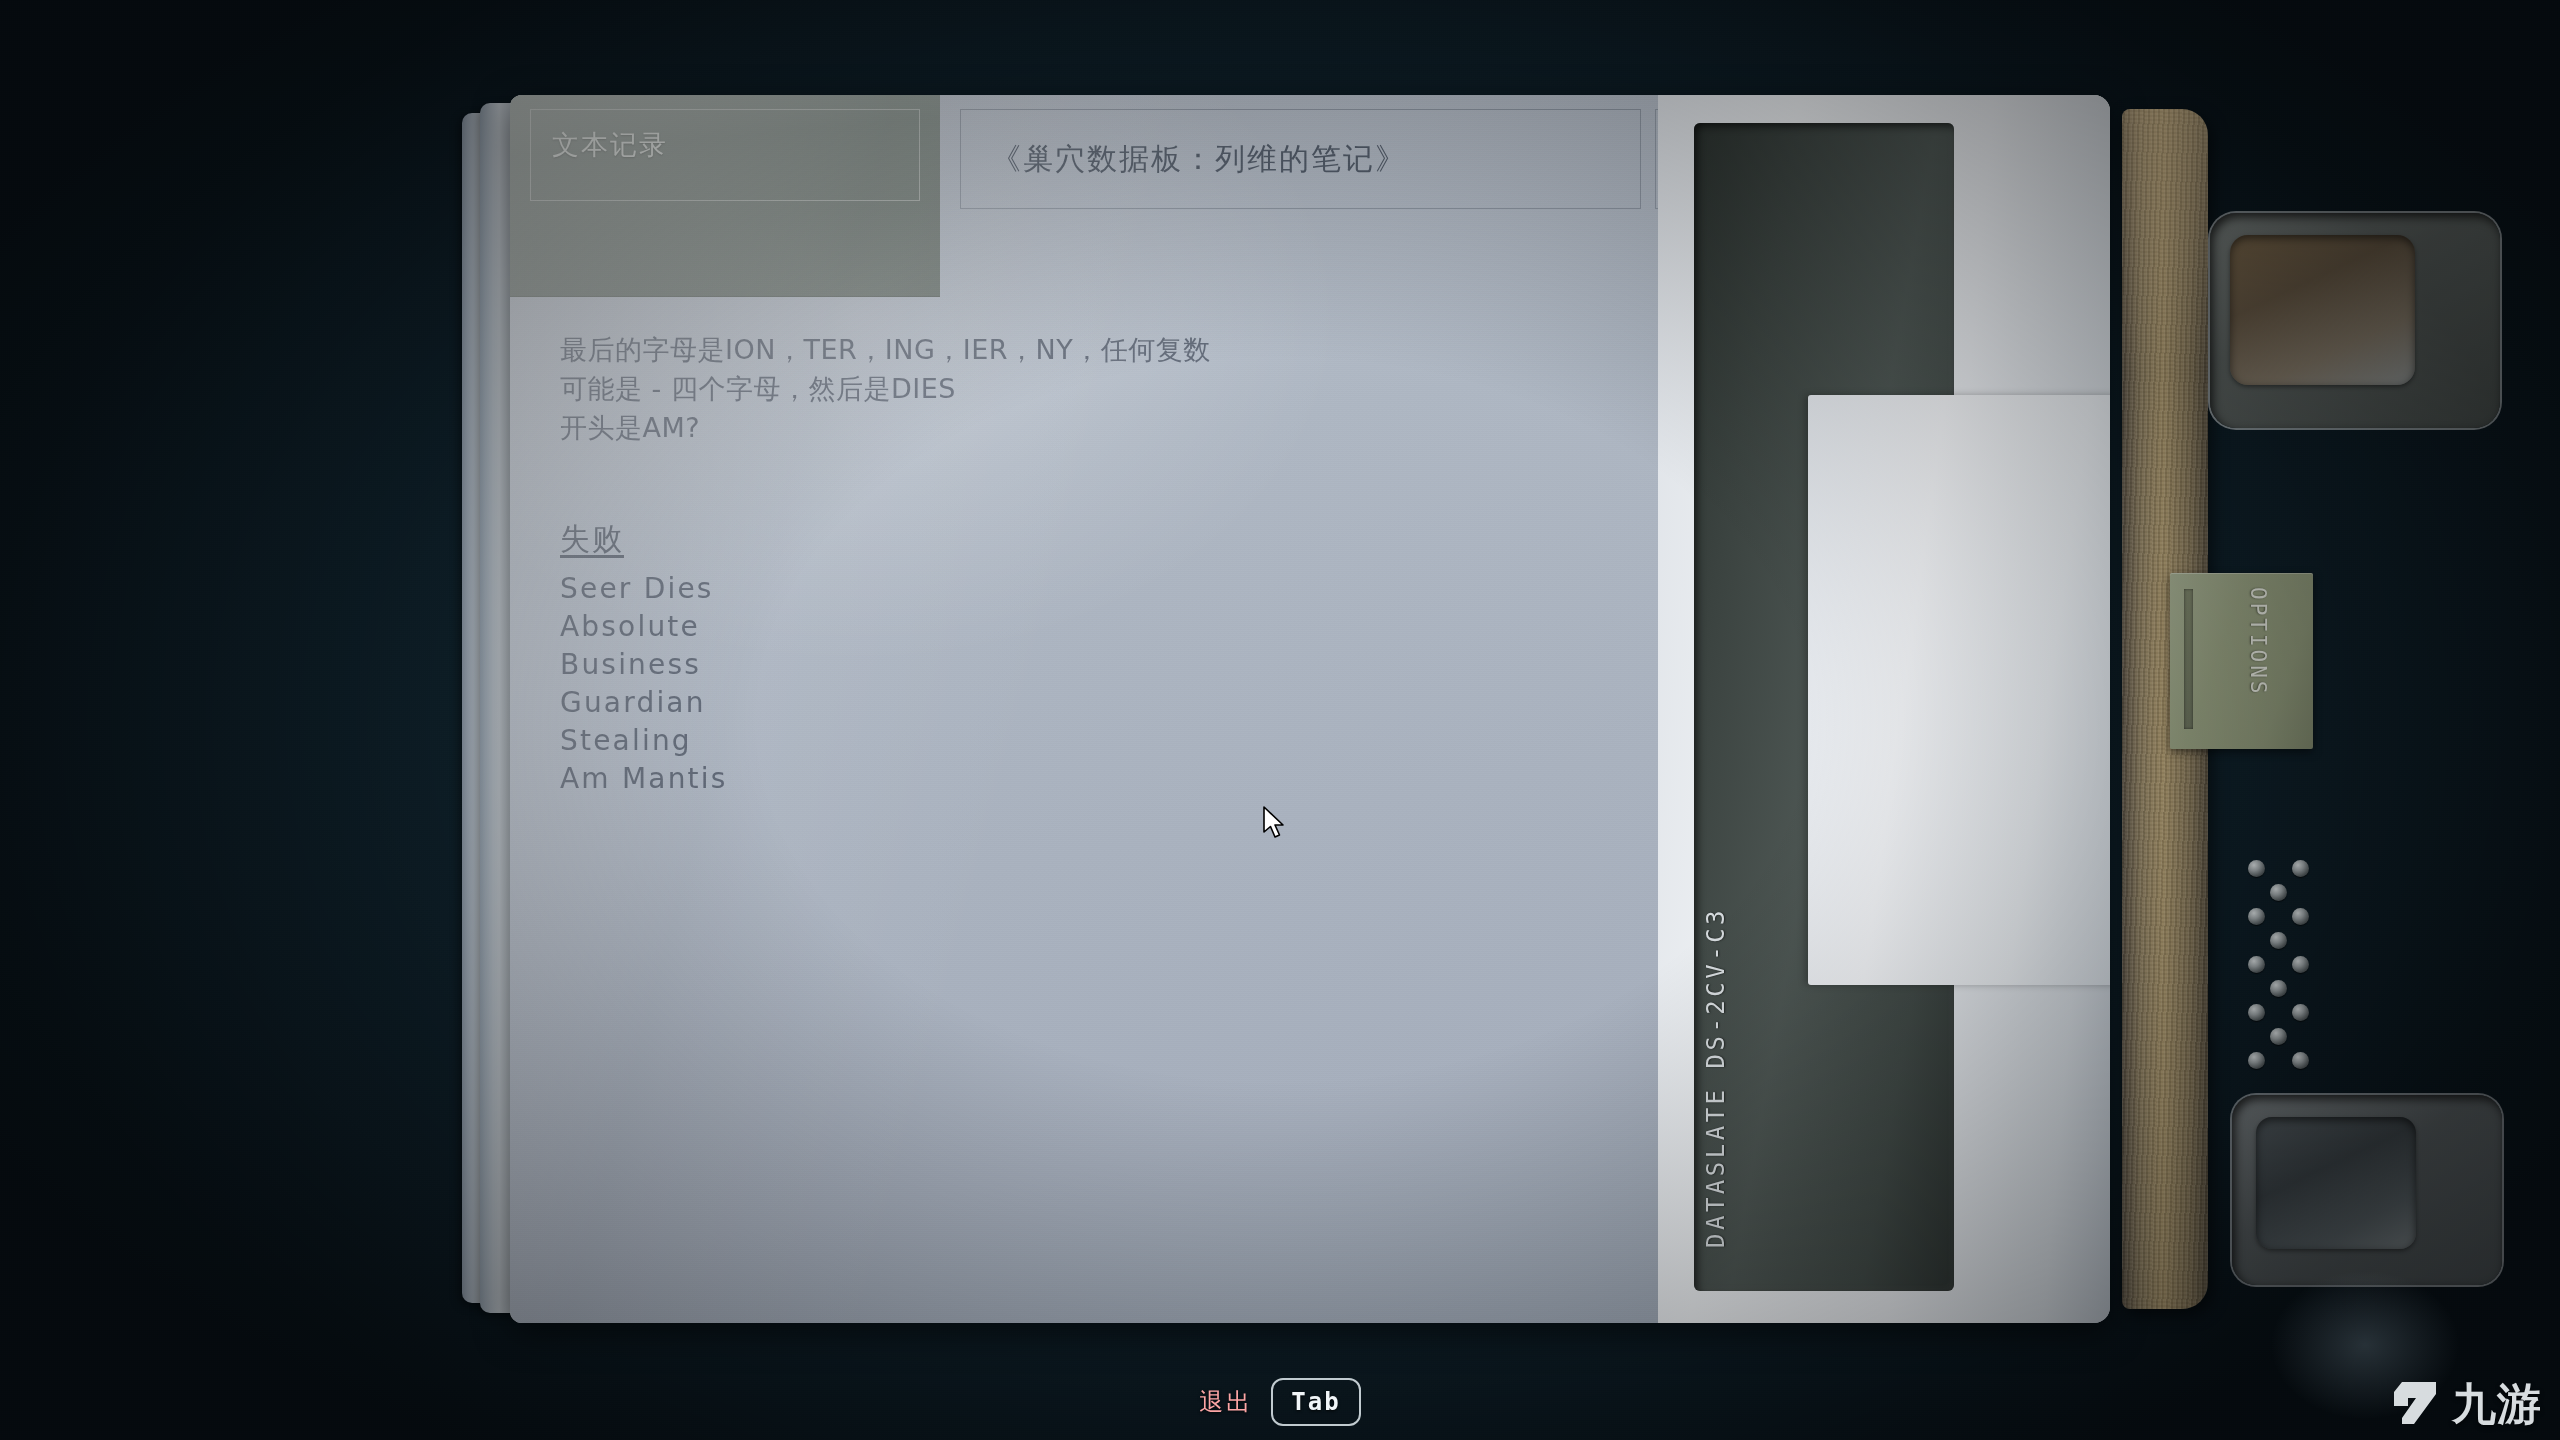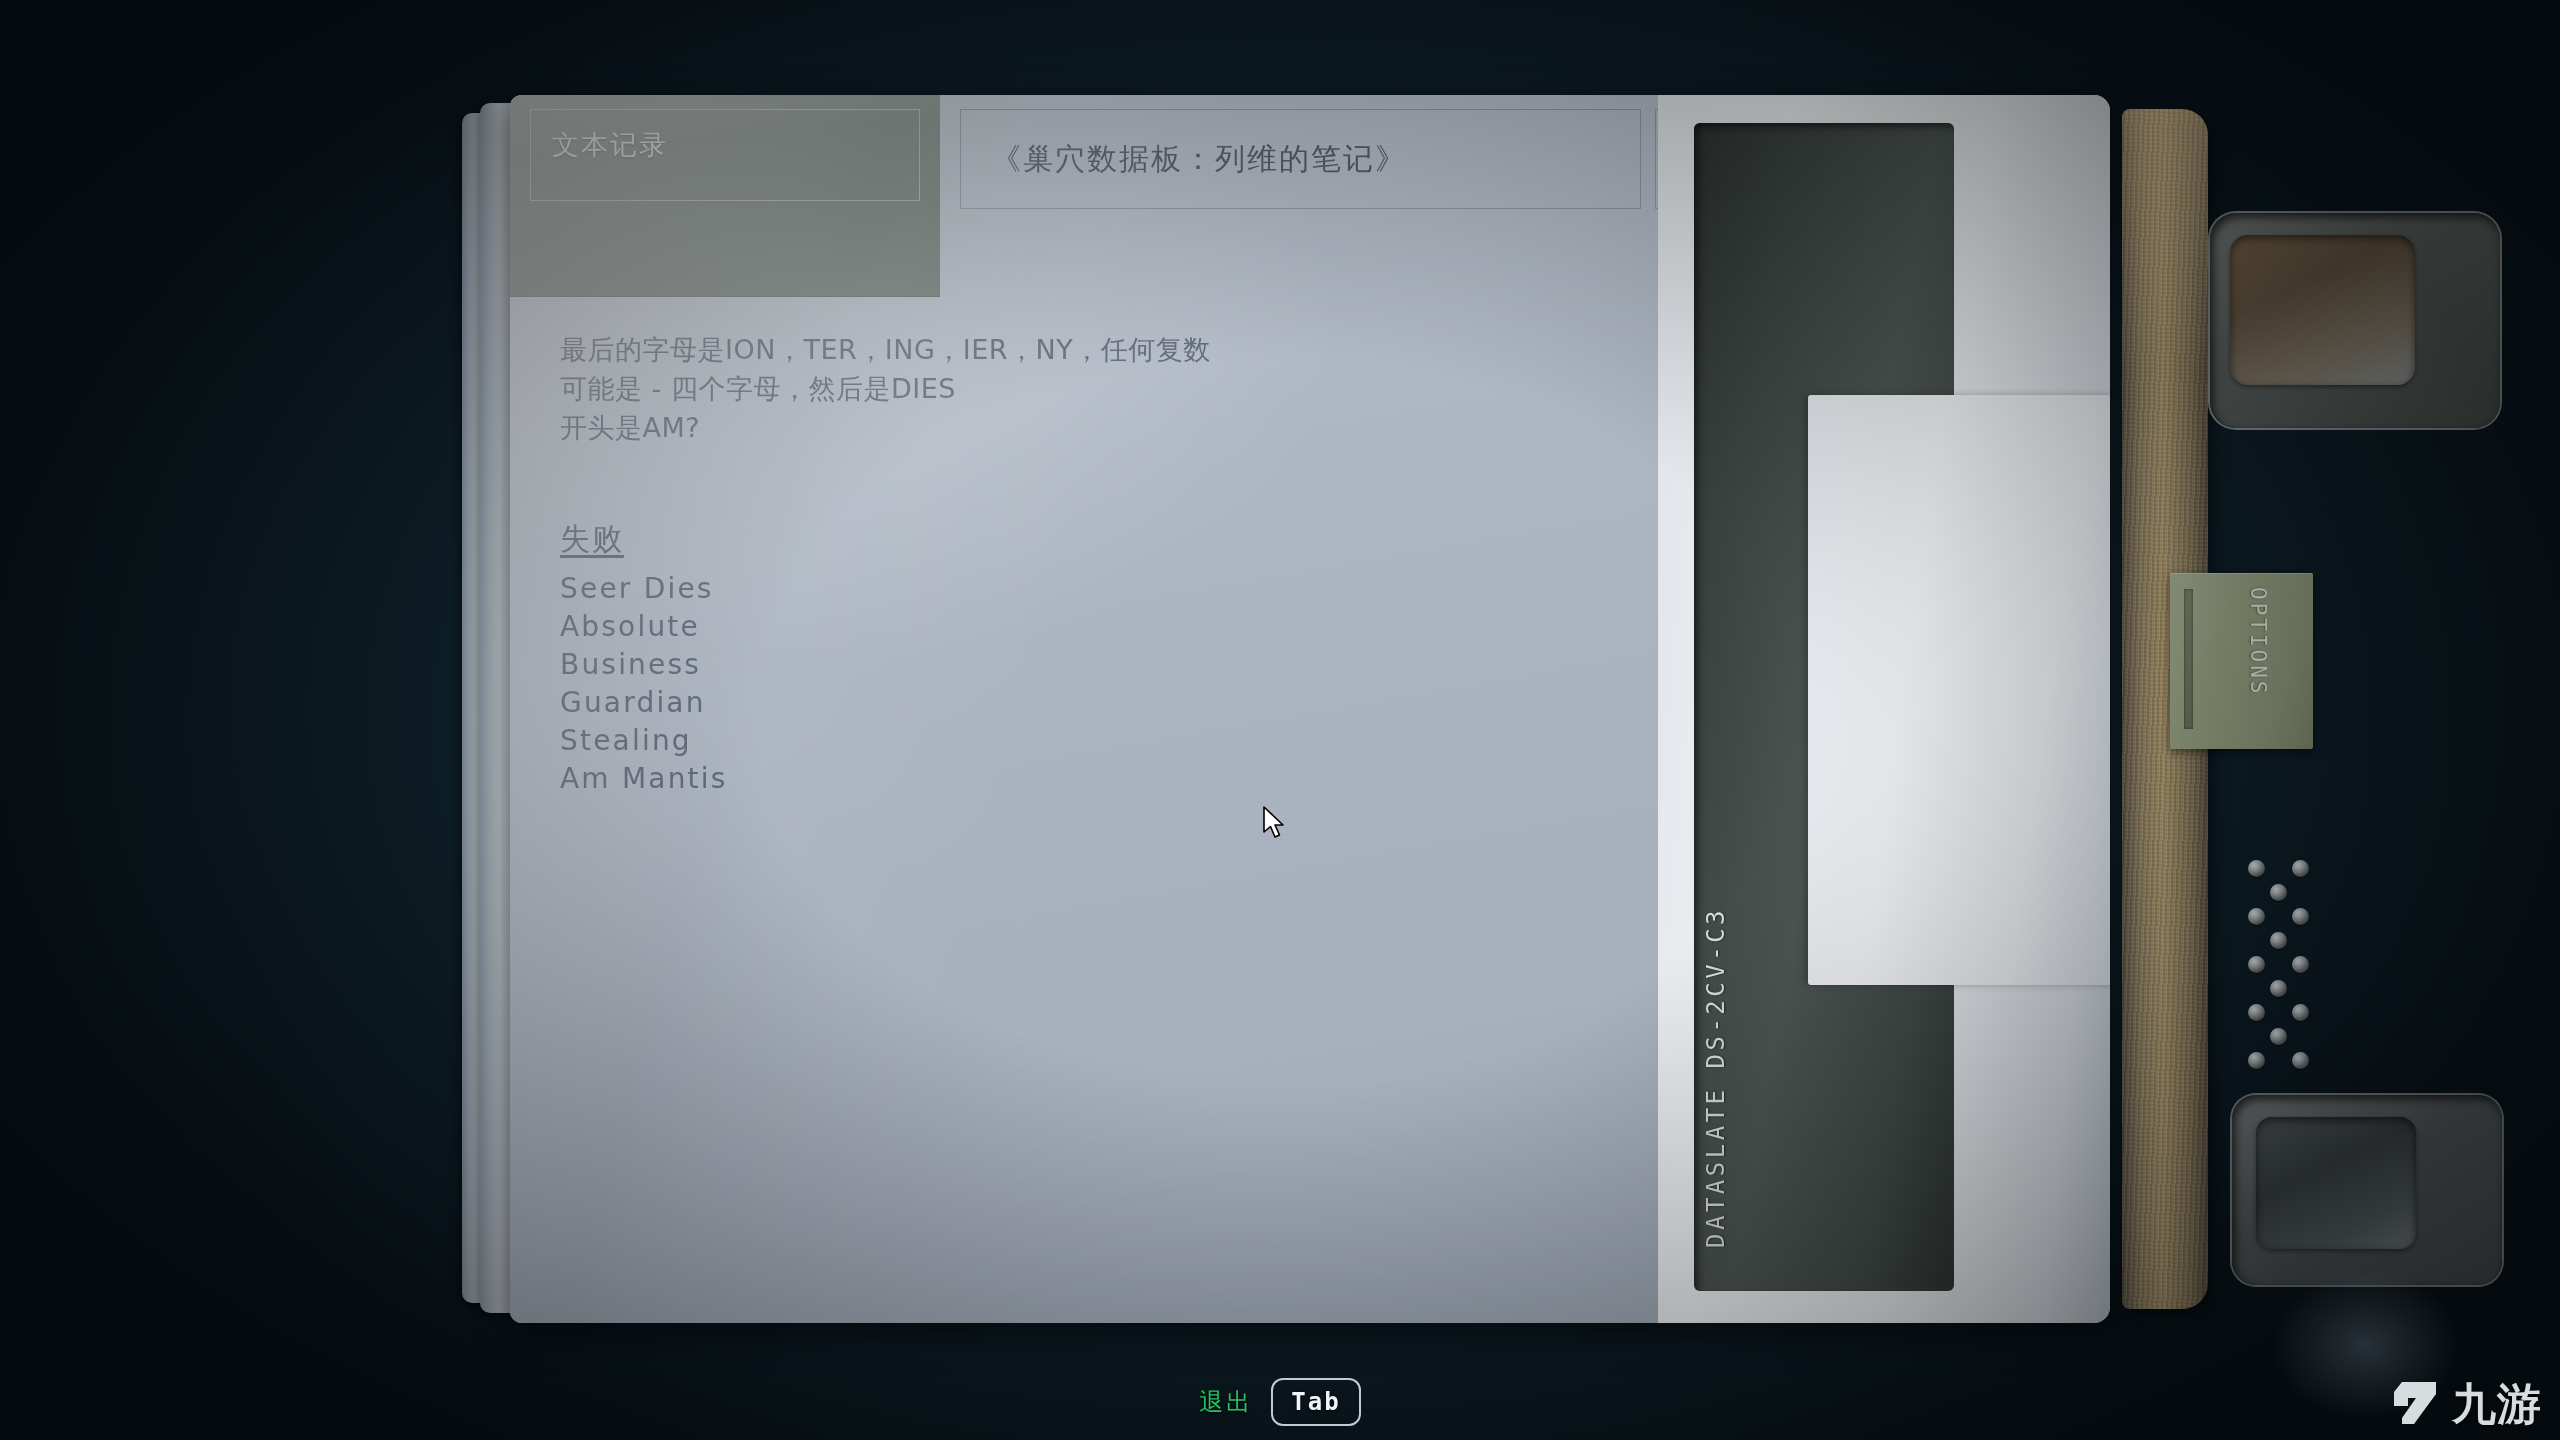--- a/index.html
+++ b/index.html
@@ -241,21 +241,21 @@
 
   
   #cursor{ position:absolute; left:1262px; top:806px; width:26px; height:34px; pointer-events:none; }
 
   
   #exit-prompt{
     position:absolute; left:0; right:0; top:1378px;
     display:flex; justify-content:center; align-items:center; gap:18px;
   }
   #exit-label{
-    font-size:24px; color:#22c55e; letter-spacing:3px;
+    font-size:24px; color:#fca5a5; letter-spacing:3px;
     text-shadow:0 1px 3px rgba(0,0,0,.8);
   }
   #exit-key{
     min-width:72px; height:48px; padding:0 18px;
     border:2px solid rgba(226,235,240,.85); border-radius:12px;
     display:flex; align-items:center; justify-content:center;
     font-family:"DejaVu Sans Mono","Liberation Mono",monospace;
     font-size:24px; font-weight:bold; letter-spacing:2px; color:#f0f5f8;
     text-shadow:0 1px 3px rgba(0,0,0,.8);
   }

